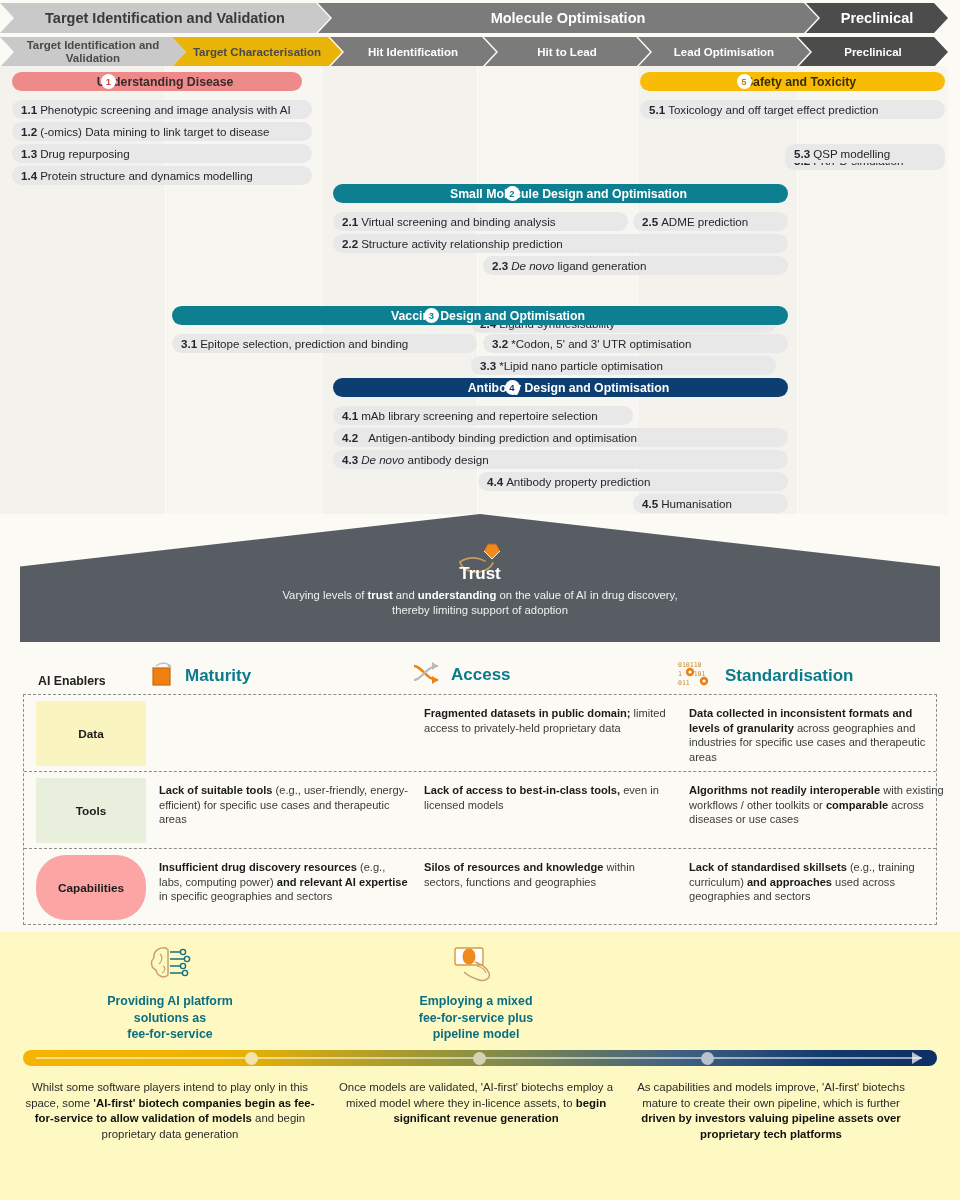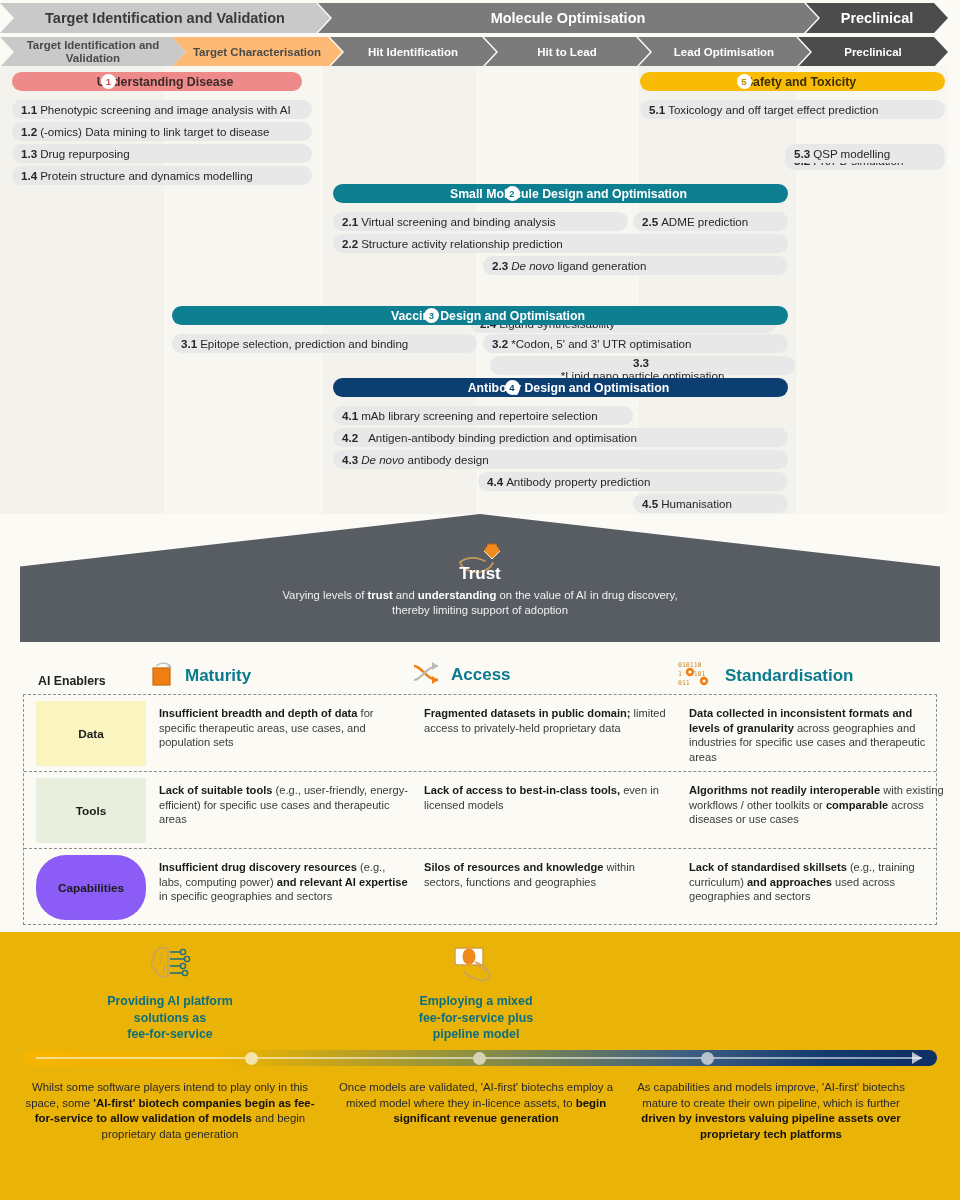--- a/index.html
+++ b/index.html
@@ -94,21 +94,21 @@
     display:flex; align-items:center; justify-content:center;
     font-size:11.8px; font-weight:bold; color:#1c1c1c;
   }
   .en-cell {
     position:absolute; top:11px;
     font-size:11.1px; line-height:1.32; color:#3a3a3a;
   }
   .en-cell b { font-weight:bold; color:#1a1a1a; }
 
   
-  .bizwrap { position:relative; width:960px; height:268px; background:#eab308; }
+  .bizwrap { position:relative; width:960px; height:268px; background:#fef9c3; }
   .biz-col { position:absolute; top:8px; width:290px; text-align:center; }
   .biz-icon { height:48px; display:flex; align-items:center; justify-content:center; }
   .biz-lbl {
     margin-top:5px; font-size:12.4px; font-weight:bold; color:#0a6f80; line-height:1.33;
   }
   .gradbar {
     position:absolute; left:23px; top:118px; width:914px; height:16px;
     border-radius:8px;
     background:linear-gradient(90deg,#f5b400 0%, #edb300 22%, #8e9141 49%, #3f6081 72%, #133a6e 88%, #0e2f63 100%);
   }
@@ -139,21 +139,21 @@
     </div>
     <div class="chev row1" style="left: 318px; width: 500px; background: rgb(123, 123, 123); color: rgb(255, 255, 255); clip-path: polygon(0px 0px, calc(100% - 14px) 0px, 100% 50%, calc(100% - 14px) 100%, 0px 100%, 14px 50%);">
       <span class="lbl">Molecule Optimisation</span>
     </div>
     <div class="chev row1" style="left: 806px; width: 142px; background: rgb(76, 76, 76); color: rgb(255, 255, 255); clip-path: polygon(0px 0px, calc(100% - 14px) 0px, 100% 50%, calc(100% - 14px) 100%, 0px 100%, 14px 50%);">
       <span class="lbl">Preclinical</span>
     </div>
     <div class="chev row2" style="left: 0px; width: 186px; background: rgb(201, 201, 201); color: rgb(74, 74, 74); clip-path: polygon(0px 0px, calc(100% - 14px) 0px, 100% 50%, calc(100% - 14px) 100%, 0px 100%, 14px 50%);">
       <span class="lbl">Target Identification and Validation</span>
     </div>
-    <div class="chev row2" style="left: 172px; width: 170px; background: #fdba74; color: rgb(74, 74, 74); clip-path: polygon(0px 0px, calc(100% - 14px) 0px, 100% 50%, calc(100% - 14px) 100%, 0px 100%, 14px 50%);">
+    <div class="chev row2" style="left: 172px; width: 170px; background: #eab308; color: rgb(74, 74, 74); clip-path: polygon(0px 0px, calc(100% - 14px) 0px, 100% 50%, calc(100% - 14px) 100%, 0px 100%, 14px 50%);">
       <span class="lbl">Target Characterisation</span>
     </div>
     <div class="chev row2" style="left: 330px; width: 166px; background: rgb(123, 123, 123); color: rgb(255, 255, 255); clip-path: polygon(0px 0px, calc(100% - 14px) 0px, 100% 50%, calc(100% - 14px) 100%, 0px 100%, 14px 50%);">
       <span class="lbl">Hit Identification</span>
     </div>
     <div class="chev row2" style="left: 638px; width: 172px; background: rgb(123, 123, 123); color: rgb(255, 255, 255); clip-path: polygon(0px 0px, calc(100% - 14px) 0px, 100% 50%, calc(100% - 14px) 100%, 0px 100%, 14px 50%);">
       <span class="lbl">Lead Optimisation</span>
     </div>
     <div class="chev row2" style="left: 484px; width: 166px; background: rgb(123, 123, 123); color: rgb(255, 255, 255); clip-path: polygon(0px 0px, calc(100% - 14px) 0px, 100% 50%, calc(100% - 14px) 100%, 0px 100%, 14px 50%);">
       <span class="lbl">Hit to Lead</span>
@@ -242,21 +242,21 @@
         <span style="margin-left: 16px;">Vaccine Design and Optimisation</span>
       </div>
       <div class="item" style="left: 0px; top: 28px; width: 305px;">
         <b>3.1</b>
         <span>Epitope selection, prediction and binding</span>
       </div>
       <div class="item" style="left: 311px; top: 28px; width: 305px;">
         <b>3.2</b>
         <span>*Codon, 5' and 3' UTR optimisation</span>
       </div>
-      <div class="item" style="left: 318px; top: 50px; width: 305px; flex-direction: column;">
+      <div class="item" style="left: 299px; top: 50px; width: 305px;">
         <b>3.3</b>
         <span>*Lipid nano particle optimisation</span>
       </div>
     </div>
     <div class="grp" style="left: 333px; top: 312px; width: 455px; height: 150px;">
       <div class="grpbar" style="background: rgb(13, 62, 114); color: rgb(255, 255, 255); width: 455px;">
         <span class="grpnum" style="color: rgb(13, 62, 114); left: 171.5px;">4</span>
         <span style="margin-left: 16px;">Antibody Design and Optimisation</span>
       </div>
       <div class="item" style="left: 0px; top: 28px; width: 300px;">
@@ -323,32 +323,31 @@
           <circle cx="12" cy="12" r="4.2" fill="#f07f13"></circle>
           <circle cx="12" cy="12" r="1.6" fill="#fff"></circle>
           <circle cx="26" cy="21" r="4.2" fill="#f07f13"></circle>
           <circle cx="26" cy="21" r="1.6" fill="#fff"></circle>
         </svg></span>
       <span class="h-lbl">Standardisation</span>
     </div>
     <div class="en-table">
       <div class="en-row">
         <div class="en-key" style="background: rgb(250, 245, 192);">Data</div>
-        <div class="en-cell" style="left: 135px; width: 250px;"><b>Insufficient breadth and depth of data</b> for specific therapeutic areas, use cases, and population sets</div>
         <div class="en-cell" style="left: 400px; width: 250px;"><b>Fragmented datasets in public domain;</b> limited access to privately-held proprietary data</div>
         <div class="en-cell" style="left: 665px; width: 255px;"><b>Data collected in inconsistent formats and levels of granularity</b> across geographies and industries for specific use cases and therapeutic areas</div>
       </div>
       <div class="en-row">
         <div class="en-key" style="background: rgb(232, 239, 221);">Tools</div>
         <div class="en-cell" style="left: 135px; width: 250px;"><b>Lack of suitable tools</b> (e.g., user-friendly, energy-efficient) for specific use cases and therapeutic areas</div>
         <div class="en-cell" style="left: 400px; width: 250px;"><b>Lack of access to best-in-class tools,</b> even in licensed models</div>
         <div class="en-cell" style="left: 665px; width: 255px;"><b>Algorithms not readily interoperable</b> with existing workflows / other toolkits or <b>comparable</b> across diseases or use cases</div>
       </div>
       <div class="en-row">
-        <div class="en-key" style="background: #8b5cf6; border-radius: 30px;">Capabilities</div>
+        <div class="en-key" style="background: #fca5a5; border-radius: 30px;">Capabilities</div>
         <div class="en-cell" style="left: 135px; width: 250px;"><b>Insufficient drug discovery resources</b> (e.g., labs, computing power) <b>and relevant AI expertise</b> in specific geographies and sectors</div>
         <div class="en-cell" style="left: 400px; width: 250px;"><b>Silos of resources and knowledge</b> within sectors, functions and geographies</div>
         <div class="en-cell" style="left: 665px; width: 255px;"><b>Lack of standardised skillsets</b> (e.g., training curriculum) <b>and approaches</b> used across geographies and sectors</div>
       </div>
     </div>
   </div>
 
 <div class="bizwrap" id="biz">
   <div class="gradbar"></div>
   <div class="gradline"></div>

